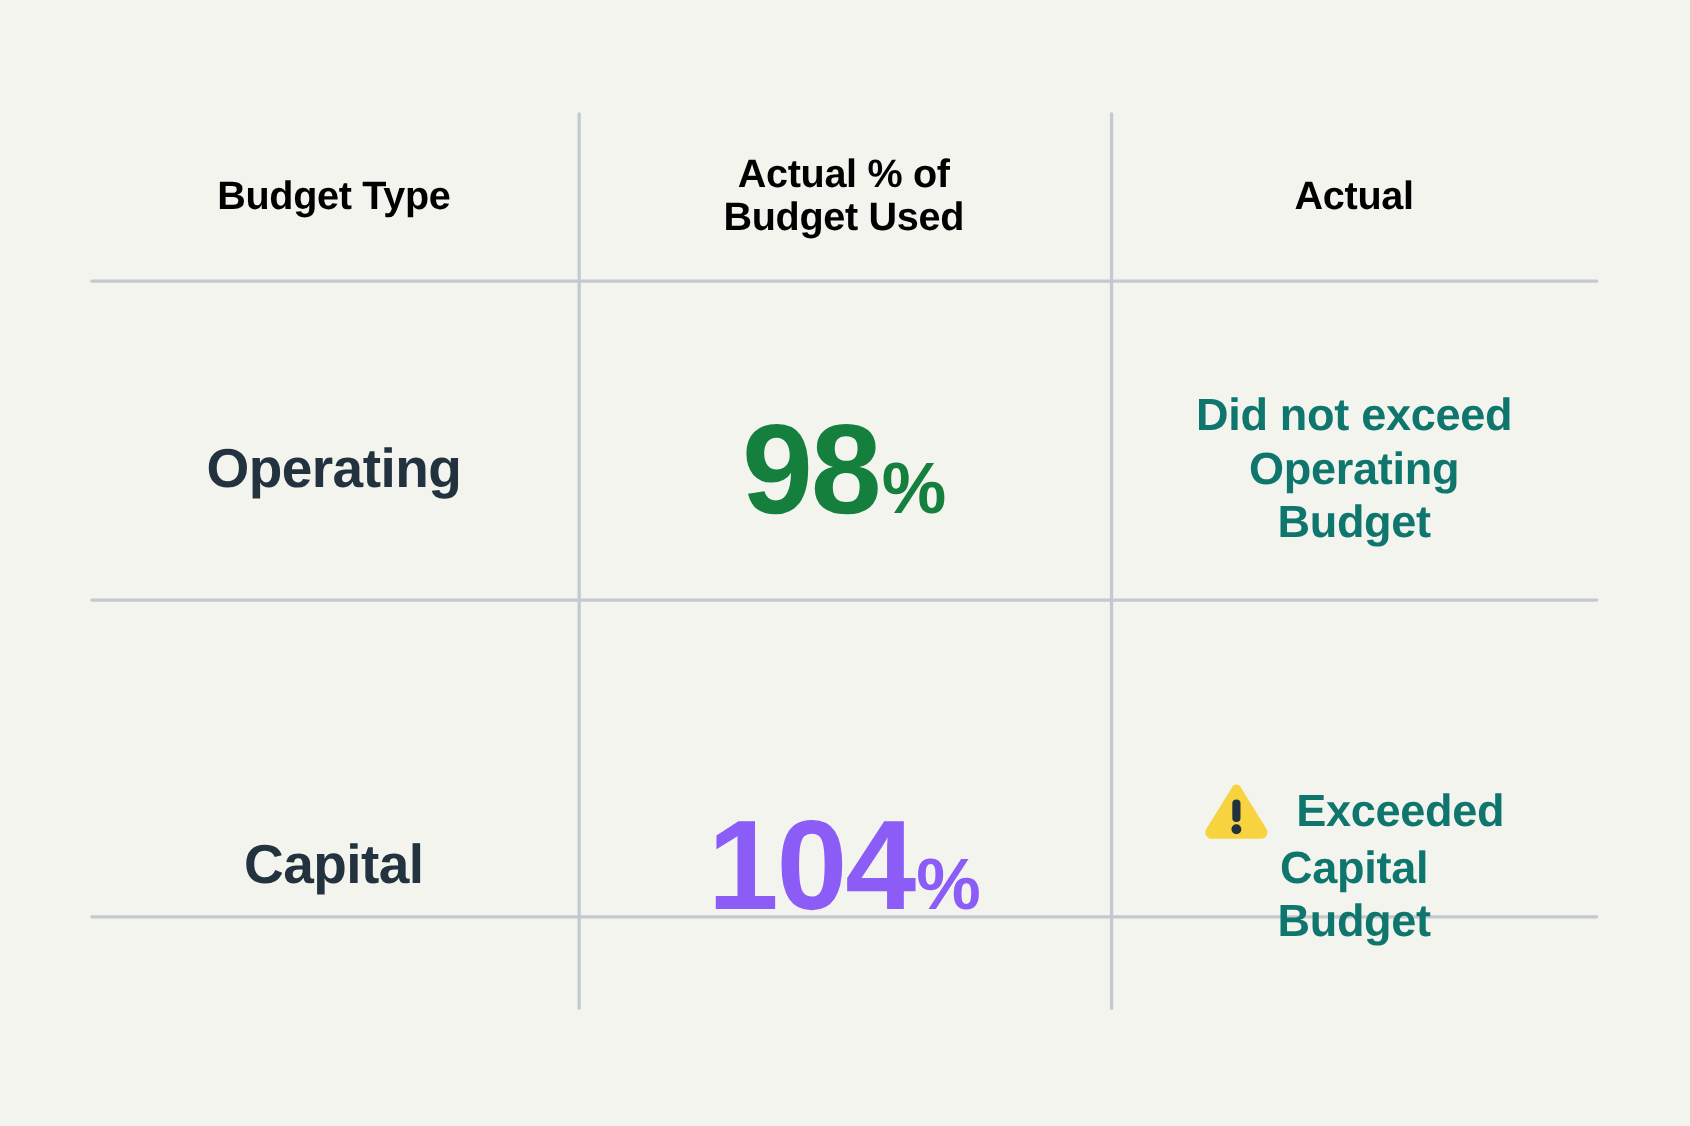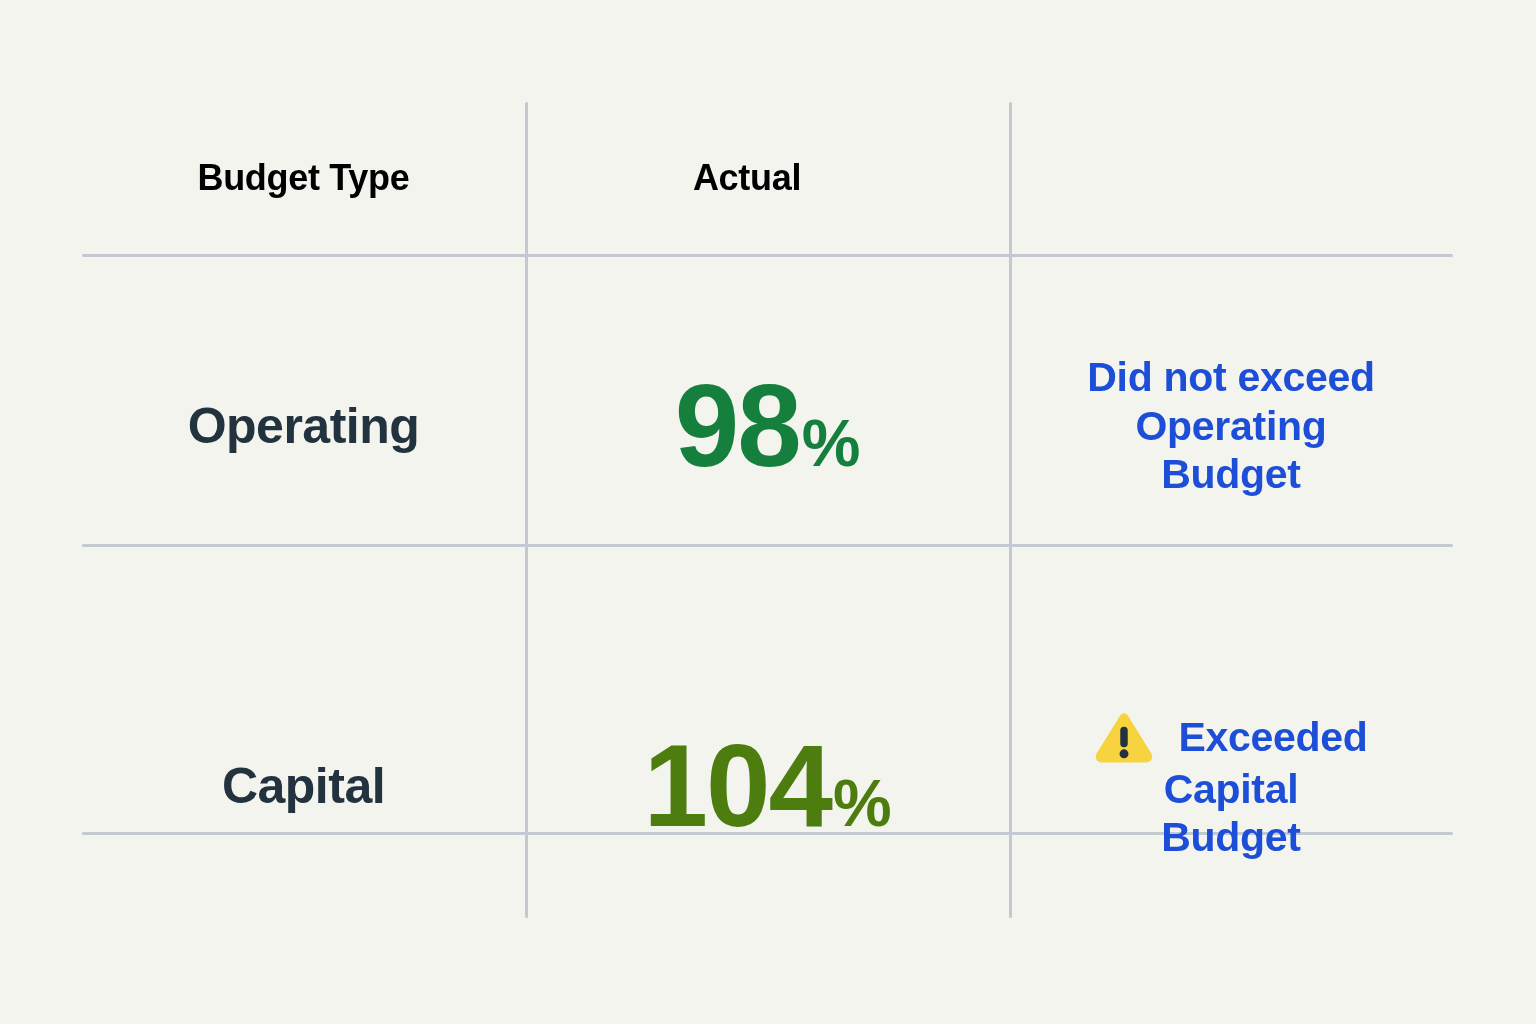--- a/index.html
+++ b/index.html
@@ -96,28 +96,28 @@
     align-items: baseline;
     justify-content: center;
     font-weight: 800;
     letter-spacing: -2px;
     line-height: 1;
   }
   .pct .num { font-size: 116px; }
   .pct .sign { font-size: 66px; letter-spacing: -1px; margin-left: 2px; }
 
   .pct.neutral { color: #15803d; }
-  .pct.over    { color: #4d7c0f; }
+  .pct.over    { color: #8b5cf6; }
 
   .status {
     font-size: 41px;
     font-weight: 700;
     line-height: 1.18;
     letter-spacing: -0.3px;
-    color: #1d4ed8;
+    color: #0f766e;
   }
   .status .line { display: block; }
   .status .line.with-icon {
     display: flex;
     align-items: center;
     justify-content: center;
     gap: 24px;
   }
 
   .warn-icon {
@@ -135,20 +135,24 @@
   <div class="rule-h r1"></div>
   <div class="rule-h r2"></div>
   <div class="rule-h r3"></div>
   <div class="rule-v v1"></div>
   <div class="rule-v v2"></div>
 
   <div class="table">
 
     <div class="row row-head">
       <div class="cell c1 th">Budget Type</div>
+      <div class="cell c2 th">
+        <span class="line">Actual % of</span><br>
+        <span class="line">Budget Used</span>
+      </div>
       <div class="cell c3 th">Actual</div>
     </div>
 
     <div class="row row-body-1">
       <div class="cell c1">
         <span class="type-label">Operating</span>
       </div>
       <div class="cell c2">
         <span class="pct neutral">
           <span class="num">98</span>

